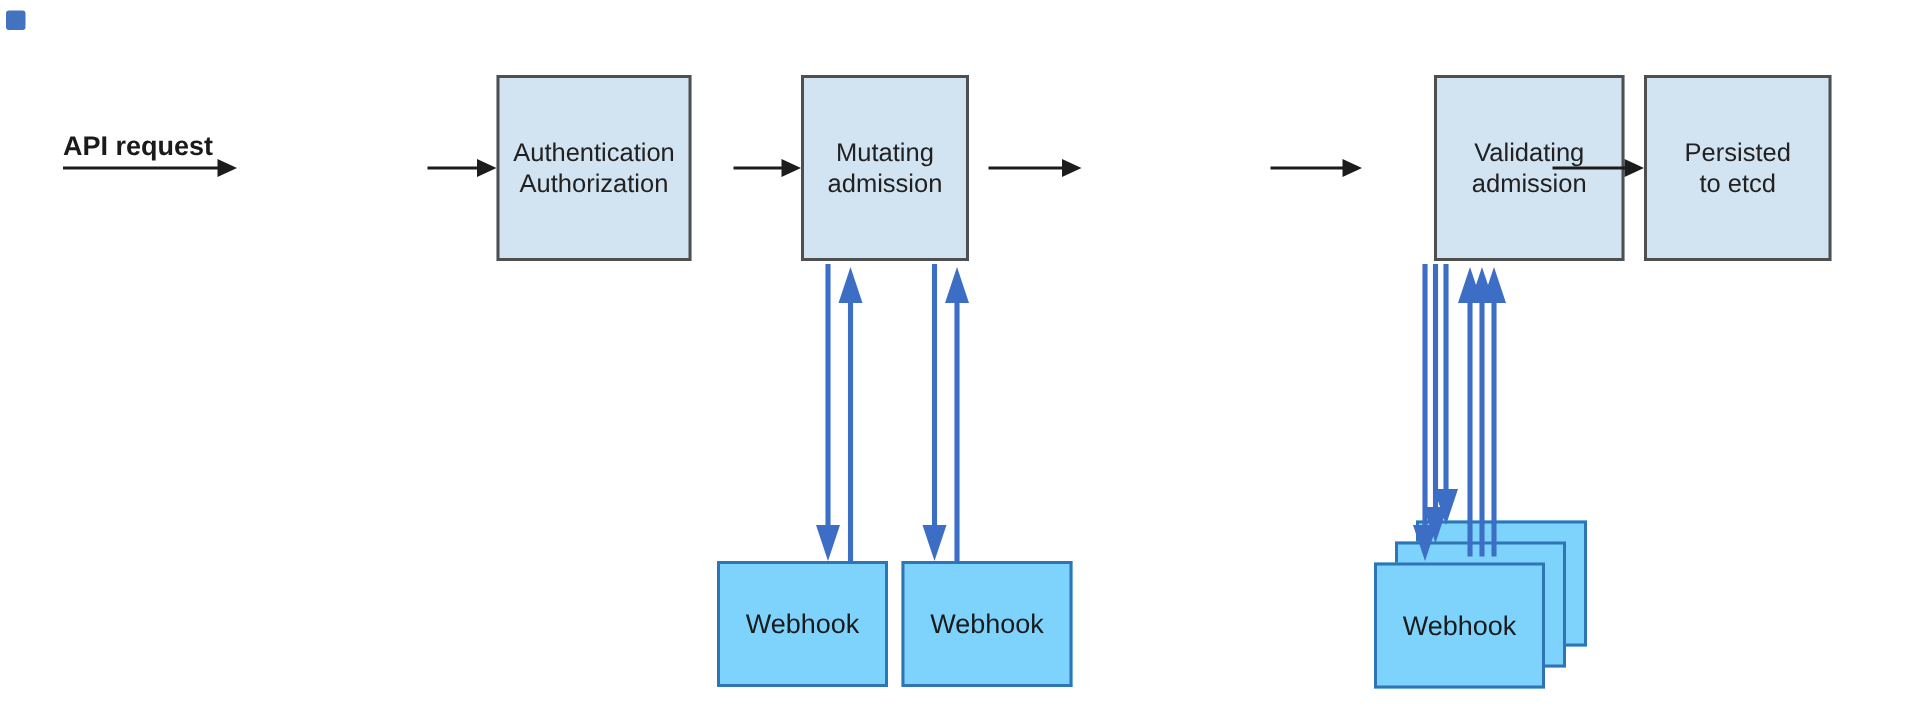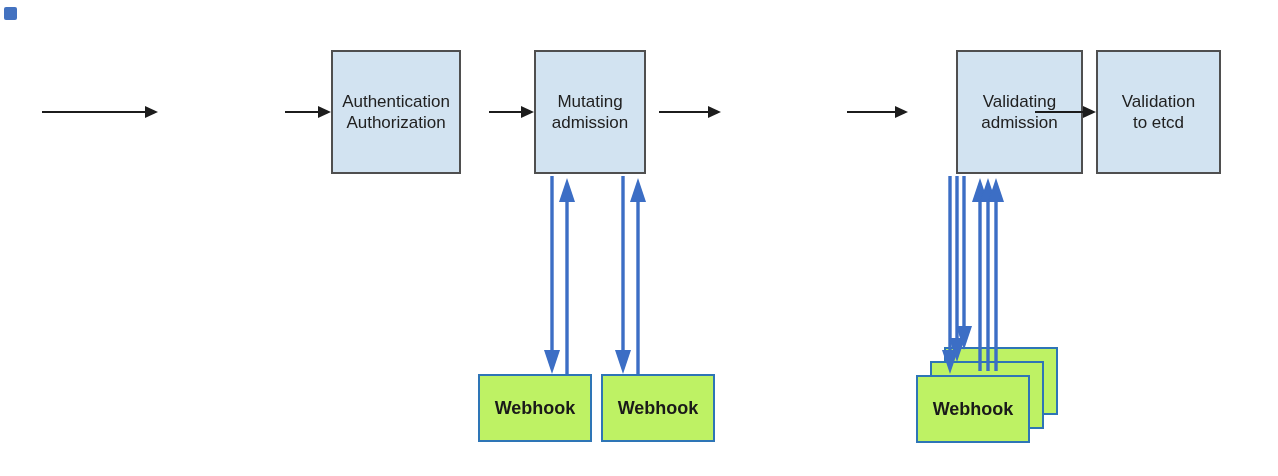--- a/index.html
+++ b/index.html
@@ -22,24 +22,24 @@
     text-align:center;font-size:17px;line-height:1.24;color:#212121;
     white-space:pre-line;
   }
   .n1{left:159px;width:126px;}
   .n2{left:331px;width:130px;}
   .n3{left:534px;width:112px;}
   .n4{left:721px;width:126px;}
   .n5{left:956px;width:127px;}
   .n6{left:1096px;width:125px;}
   .webhook-box{
-    position:absolute;width:114px;height:68px;box-sizing:border-box;
-    background:#bef264;border:2px solid #2e75b6;
+    position:absolute;width:114px;height:84px;box-sizing:border-box;
+    background:#7dd3fc;border:2px solid #2e75b6;
     display:flex;align-items:center;justify-content:center;
-    font-size:18px;font-weight:bold;color:#1a1a1a;
+    font-size:18px;font-weight:normal;color:#1a1a1a;
   }
   .wA{left:478px;top:374px;}
   .wB{left:601px;top:374px;}
   .stack-back{left:944px;top:347px;}
   .stack-mid{left:930px;top:361px;}
   .stack-front{left:916px;top:375px;}
   .arrows{
     position:absolute;left:0;top:0;width:1278px;height:476px;
     pointer-events:none;
   }
@@ -48,28 +48,29 @@
   .blue-arrow line{stroke:#3c6ec5;stroke-width:3.4;}
   .blue-arrow polygon{fill:#3c6ec5;}
 </style>
 </head>
 <body>
 
 <div class="canvas">
 
   <div class="corner-marker"></div>
 
+  <div class="api-request-label">API request</div>
 
   <div class="flow-node n2">Authentication
 Authorization</div>
   <div class="flow-node n3">Mutating
 admission</div>
   <div class="flow-node n5">Validating
 admission</div>
-  <div class="flow-node n6">Validation
+  <div class="flow-node n6">Persisted
 to etcd</div>
 
   <div class="webhook-box wA">Webhook</div>
   <div class="webhook-box wB">Webhook</div>
 
   <div class="webhook-box stack-back"></div>
   <div class="webhook-box stack-mid"></div>
   <div class="webhook-box stack-front">Webhook</div>
 
   <svg class="arrows" viewBox="0 0 1278 476" xmlns="http://www.w3.org/2000/svg">

